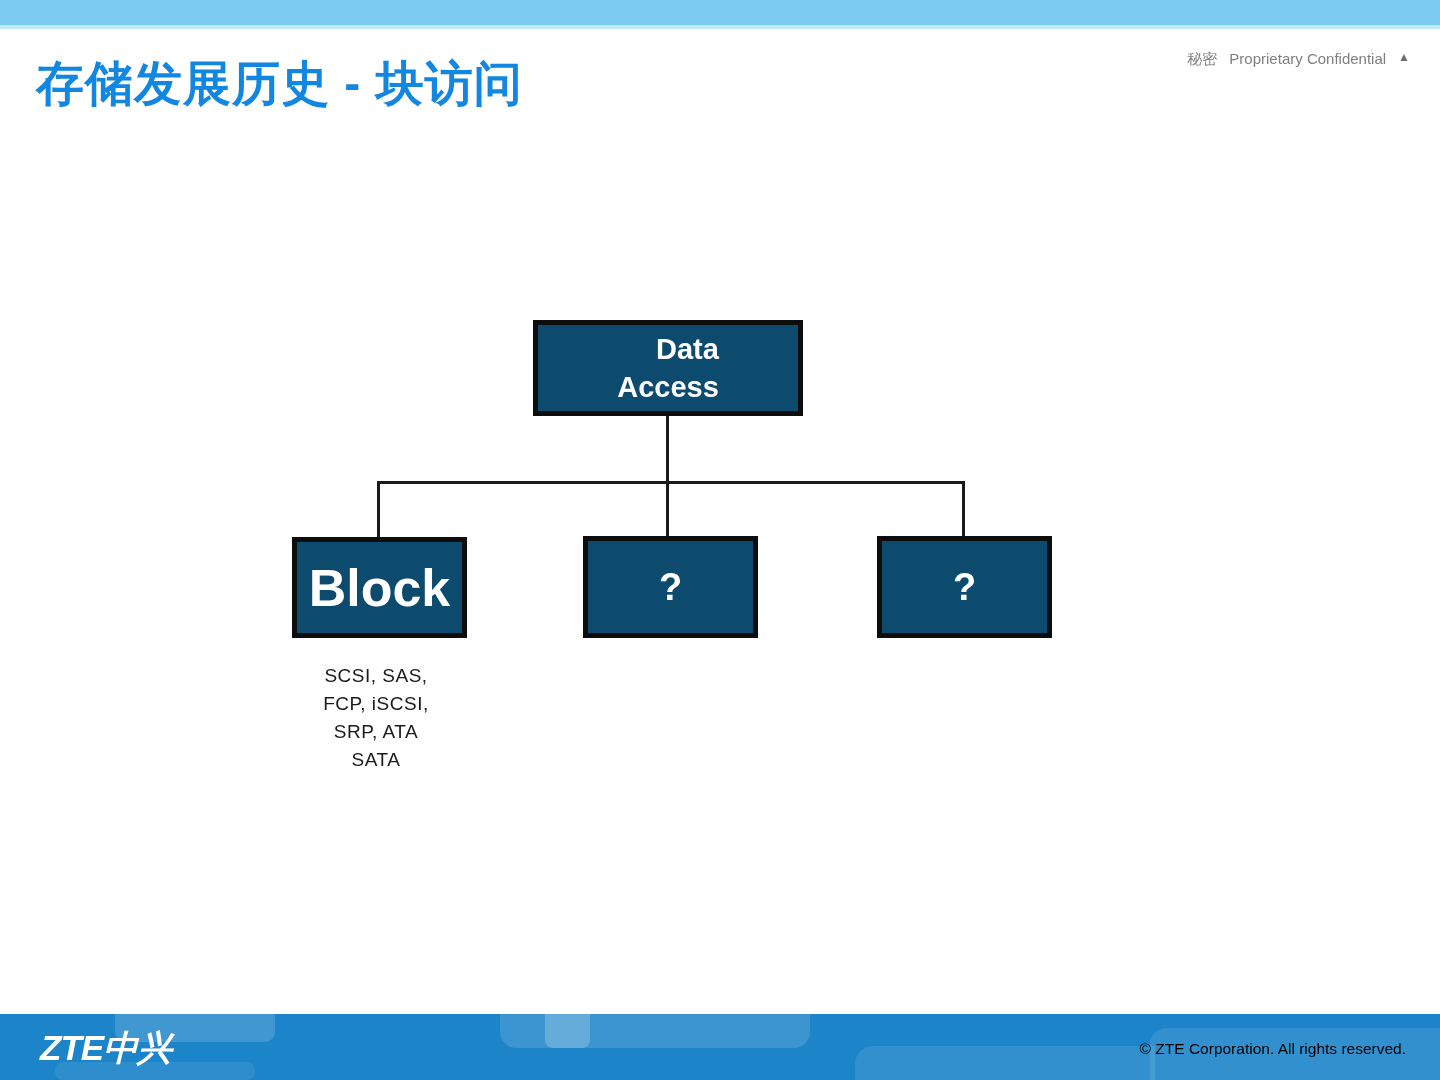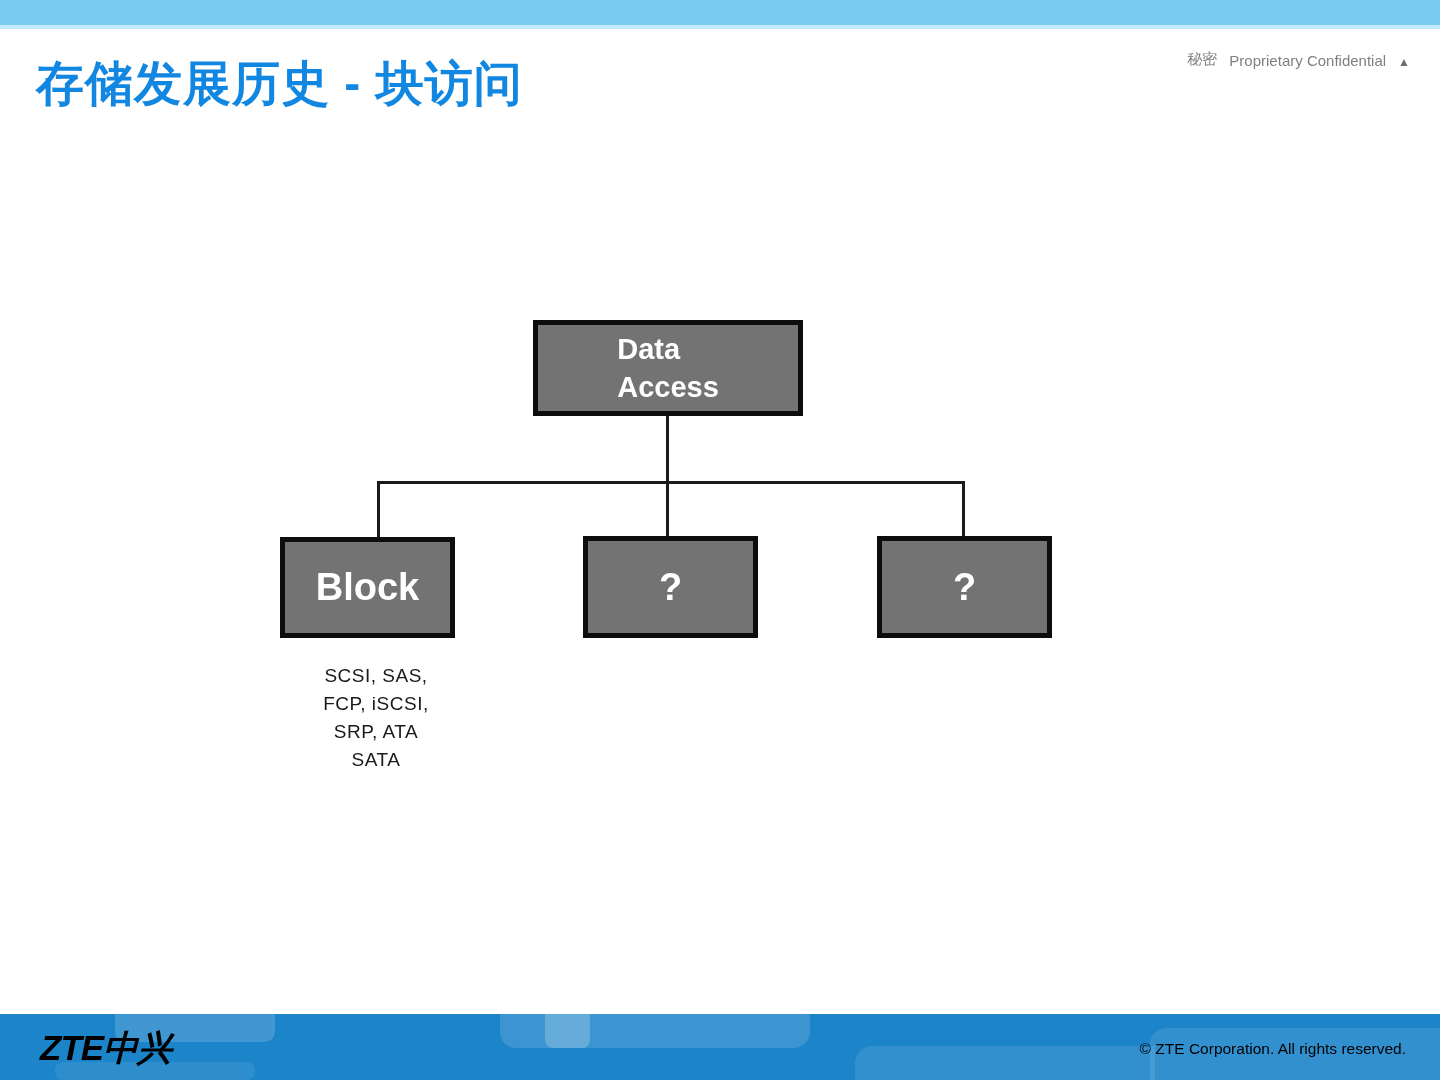--- a/index.html
+++ b/index.html
@@ -35,57 +35,57 @@
     font-size: 48px;
     font-weight: bold;
     color: #1287E2;
     letter-spacing: 1px;
     white-space: nowrap;
   }
   .classification {
     position: absolute;
     top: 50px; right: 30px;
     display: flex;
-    align-items: flex-end;
+    align-items: flex-start;
     gap: 12px;
     color: #7F7F7F;
     font-size: 15px;
   }
   .classification .marker {
     font-size: 12px;
     color: #6E6E6E;
   }
 
   
   .connector {
     position: absolute;
     background: #1A1A1A;
   }
   .node {
     position: absolute;
-    background: #737373;
+    background: #0c4a6e;
     border: 5px solid #0D0D0D;
     color: #ffffff;
     font-weight: bold;
     display: flex;
     align-items: center;
     justify-content: center;
-    text-align: left;
+    text-align: right;
   }
   .node-root {
     left: 533px; top: 320px;
     width: 270px; height: 96px;
     font-size: 29px;
     line-height: 1.32;
     white-space: pre-line;
   }
   .node-block {
-    left: 280px; top: 537px;
+    left: 292px; top: 537px;
     width: 175px; height: 101px;
-    font-size: 38px;
+    font-size: 52px;
   }
   .node-q1 {
     left: 583px; top: 536px;
     width: 175px; height: 102px;
     font-size: 38px;
   }
   .node-q2 {
     left: 877px; top: 536px;
     width: 175px; height: 102px;
     font-size: 38px;
@@ -114,21 +114,21 @@
   .decor-1 { left: 115px; top: 0; width: 160px; height: 28px; background: rgba(255,255,255,0.16); border-radius: 0 0 10px 10px; }
   .decor-2 { left: 500px; top: 0; width: 310px; height: 34px; background: rgba(255,255,255,0.14); border-radius: 0 0 16px 16px; }
   .decor-3 { left: 545px; top: 0; width: 45px; height: 34px; background: rgba(255,255,255,0.22); border-radius: 0 0 8px 8px; }
   .decor-4 { left: 855px; top: 32px; width: 300px; height: 34px; background: rgba(255,255,255,0.10); border-radius: 18px 0 0 0; }
   .decor-5 { left: 1150px; top: 14px; width: 290px; height: 52px; background: rgba(255,255,255,0.10); border-radius: 16px 0 0 0; }
   .decor-6 { left: 55px; top: 48px; width: 200px; height: 18px; background: rgba(255,255,255,0.08); border-radius: 8px; }
 
   .footer-logo {
     position: absolute;
     left: 40px; top: 11px;
-    color: #000000;
+    color: #ffffff;
     font-size: 35px;
     font-weight: 800;
     font-style: italic;
     letter-spacing: -1px;
     white-space: nowrap;
   }
   .footer-copyright {
     position: absolute;
     right: 34px; top: 26px;
     color: #000000;

